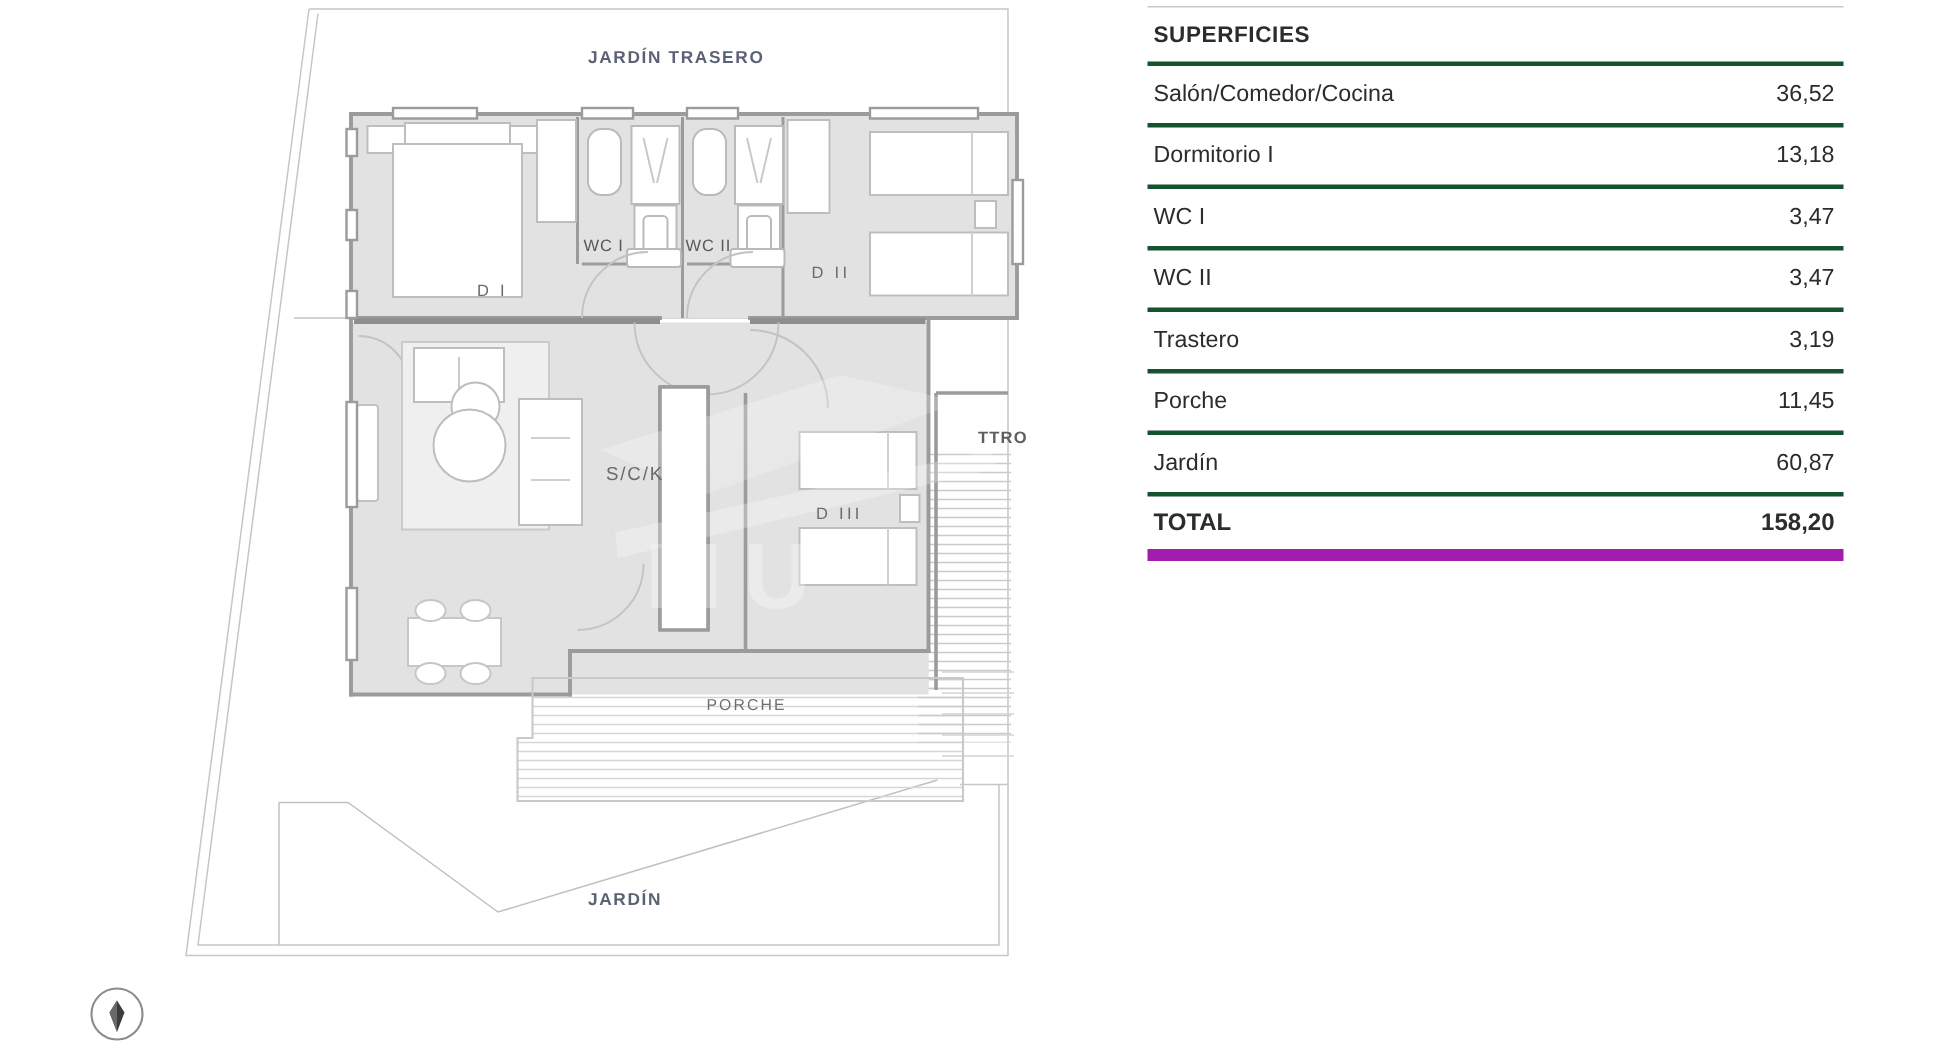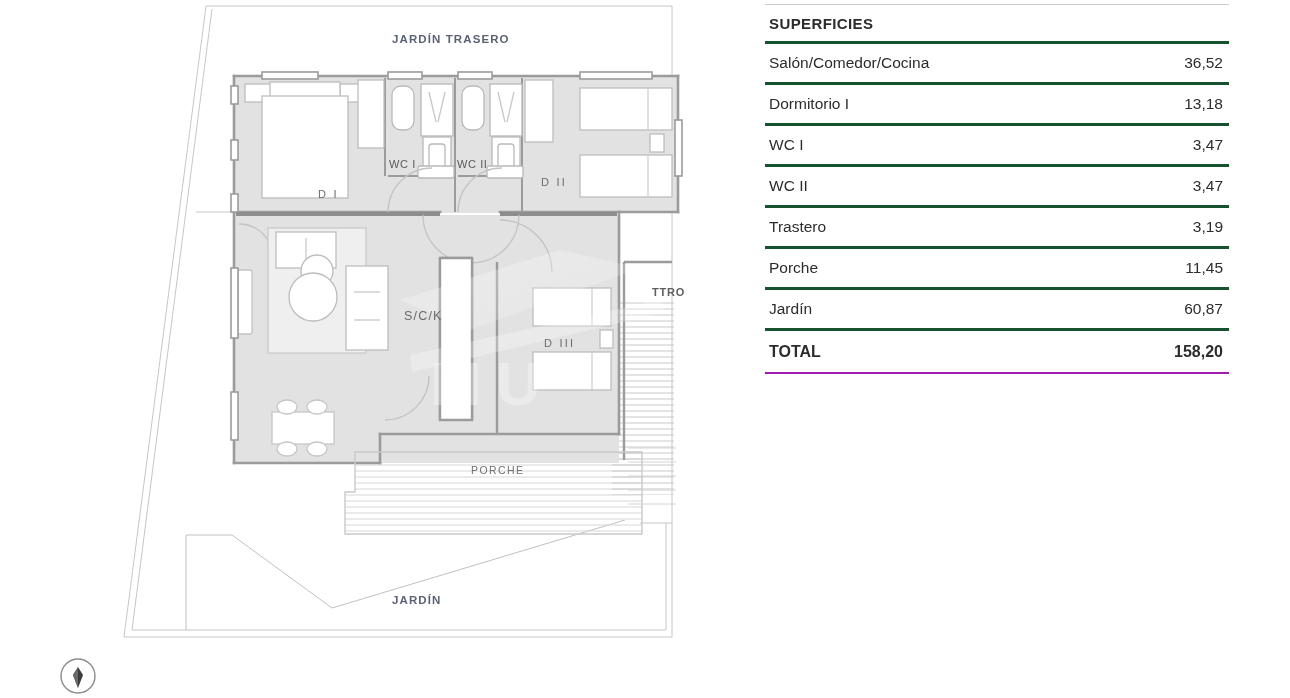--- a/index.html
+++ b/index.html
@@ -41,21 +41,21 @@
     display: flex; align-items: center; justify-content: space-between;
     height: 41px;
     border-bottom: 3px solid #14532d;
     padding: 0 6px 0 4px;
   }
   .srow:first-child { border-top: 1px solid #c9c9c9; }
   .srow .lbl { font-size: 15.5px; color: #2c2c2c; font-weight: 400; }
   .srow .val { font-size: 15.5px; color: #2c2c2c; font-weight: 400; }
   .srow.header { height: 40px; }
   .srow.header .lbl { font-size: 15px; font-weight: 600; letter-spacing: 0.4px; color: #2c2c2c; }
-  .srow.total { border-bottom: 2px solid #a21caf; height: 43px; }
+  .srow.total { border-bottom: 8px solid #a21caf; height: 43px; }
   .srow.total .lbl, .srow.total .val { font-weight: 700; font-size: 16px; }
 </style>
 </head>
 <body>
 
 <div id="root">
 
   <div id="plan-area">
 
     <svg id="plan-svg" width="760" height="698" viewBox="0 0 760 698">

